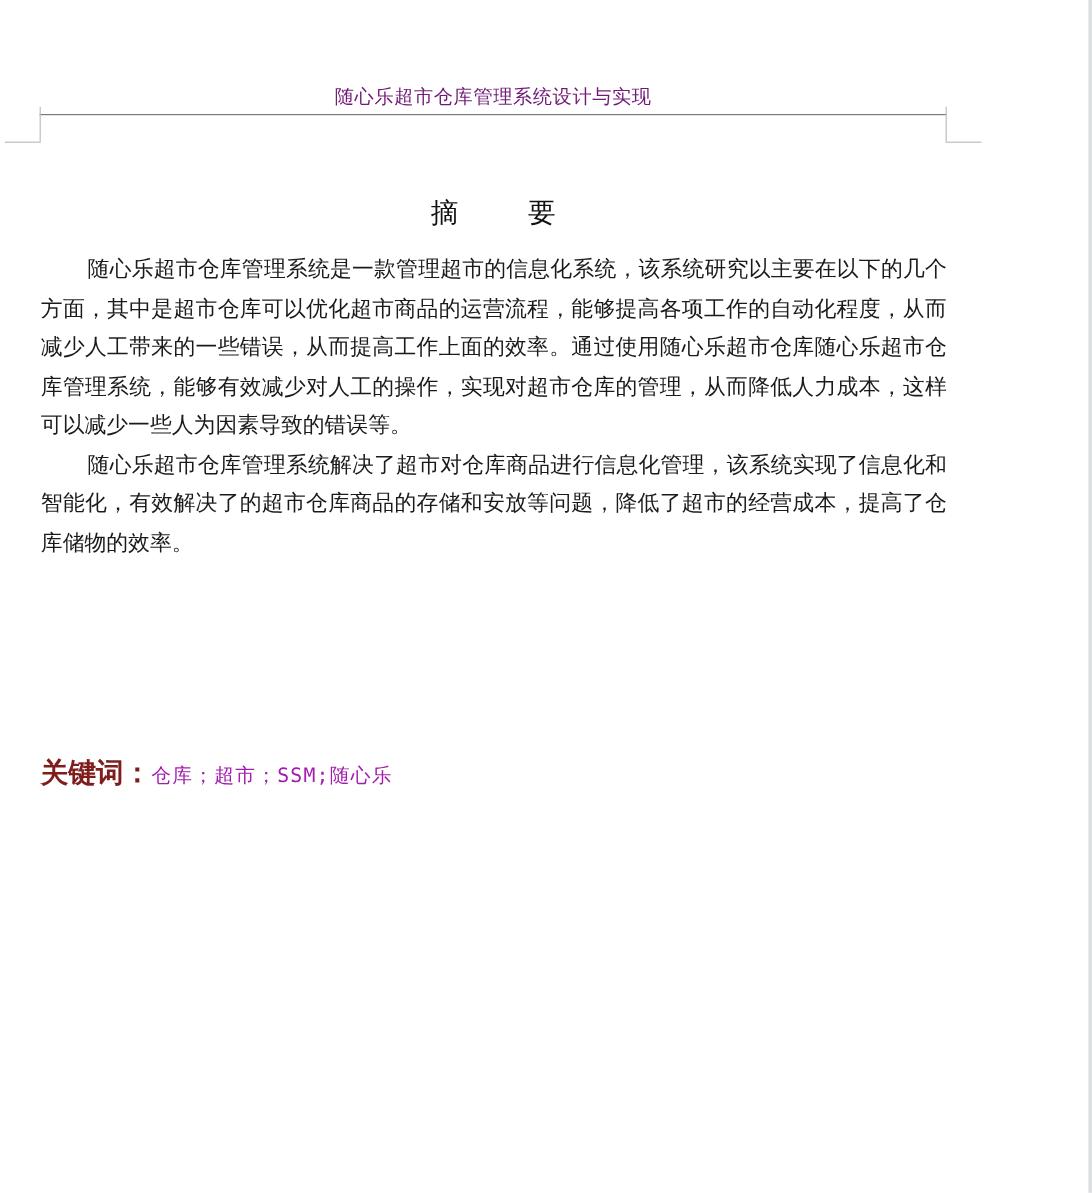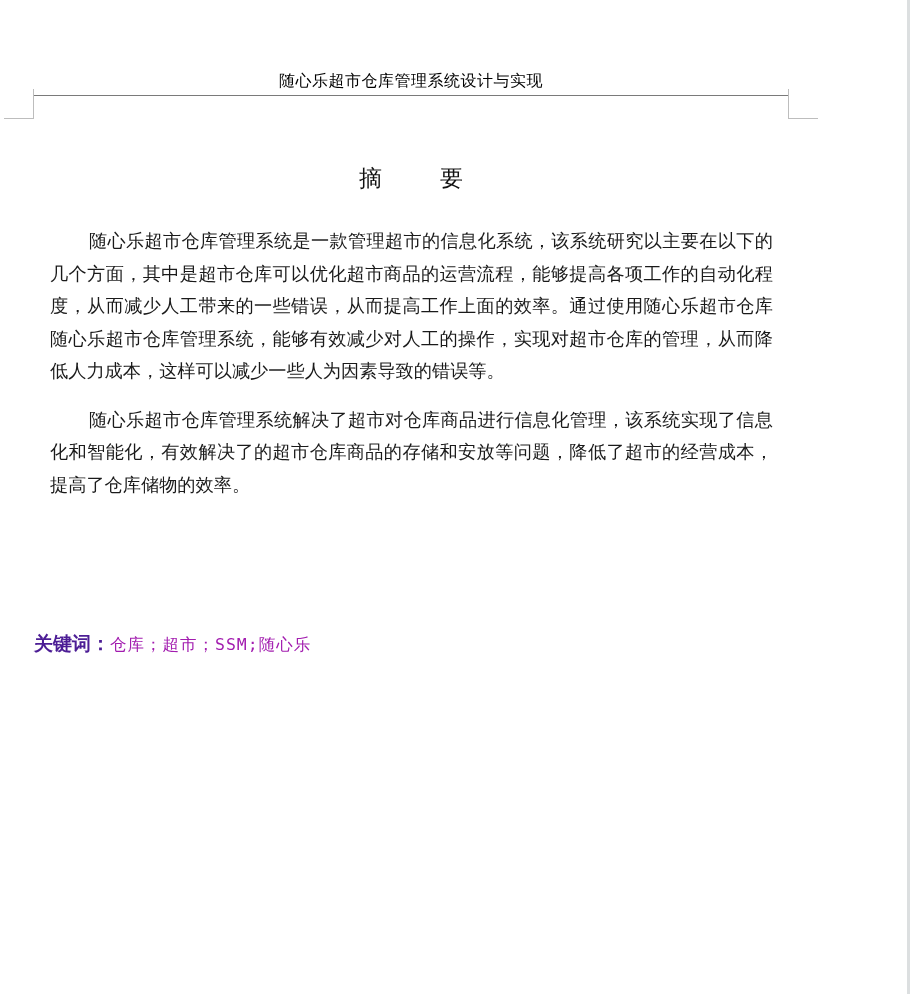--- a/index.html
+++ b/index.html
@@ -27,21 +27,21 @@
     width: 3px; height: 994px;
     background: #dcdfe0;
   }
   .header-text {
     position: absolute;
     left: 0; width: 822px;
     top: 71px;
     text-align: center;
     font-size: 16px;
     line-height: 20px;
-    color: #000000;
+    color: #701a75;
     letter-spacing: 0.5px;
   }
   .header-rule {
     position: absolute;
     left: 33px; top: 95px;
     width: 756px; height: 1px;
     background: #7a7a7a;
   }
   .crop {
     position: absolute;
@@ -63,36 +63,36 @@
     position: absolute;
     left: 34px; top: 209px;
     width: 755px;
     font-size: 18.2px;
     line-height: 32.55px;
     color: #1a1a1a;
     text-align: justify;
     text-justify: inter-character;
   }
   .body p {
-    margin: 16px;
+    margin: 0;
     text-indent: 39px;
   }
   .keywords {
     position: absolute;
     left: 34px; top: 630px;
     font-size: 17px;
     line-height: 28px;
     color: #1a1a1a;
     white-space: nowrap;
   }
   .kw-label {
-    font-family: Liberation Serif, serif;
+    font-family: Liberation Sans, sans-serif;
     font-weight: bold;
-    font-size: 19px;
-    color: #4c1d95;
+    font-size: 23px;
+    color: #7f1d1d;
   }
   .kw-values {
     font-family: "DejaVu Sans Mono", "Liberation Mono", monospace;
     font-size: 16.5px;
     color: #a21caf;
     letter-spacing: 1px;
   }
 </style>
 </head>
 <body>

